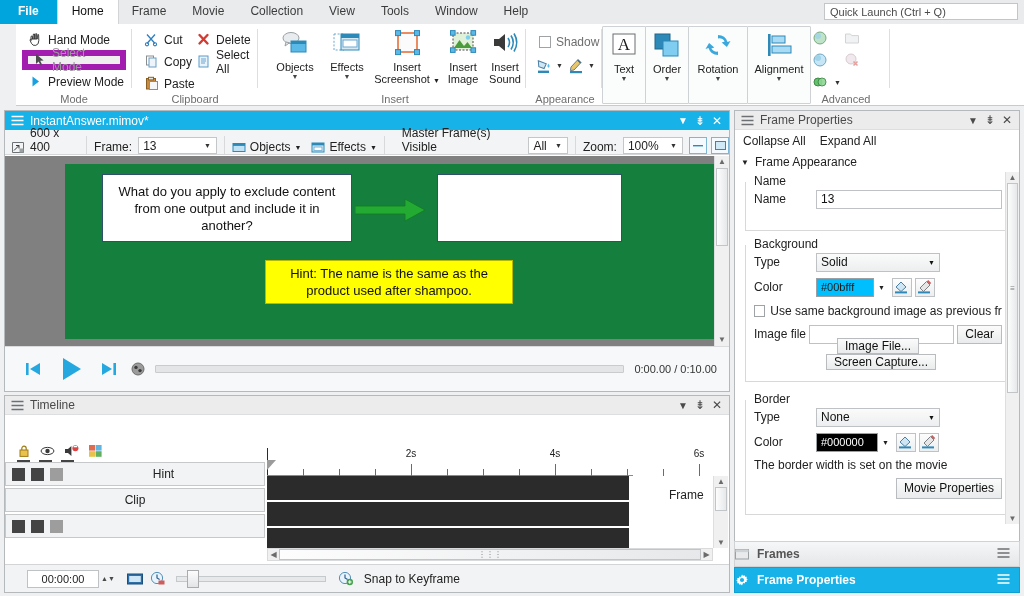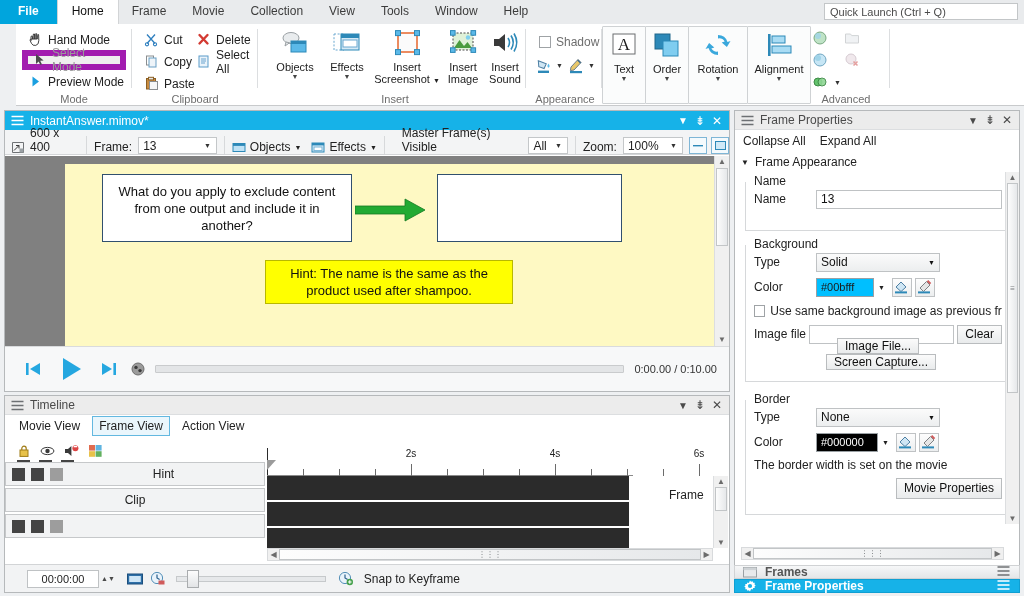--- a/index.html
+++ b/index.html
@@ -44,21 +44,21 @@
   .doctitle{height:19px;background:#16b2e8;color:#fff;font-size:12px;display:flex;align-items:center;padding-left:6px;}
   .doctools{height:25px;background:#f3f4f5;border-bottom:1px solid #d4d6d8;display:flex;align-items:flex-end;
     font-size:12px;color:#222;box-sizing:border-box;}
   .vsep{width:1px;height:18px;background:#d7d9db;margin:0 7px;}
   .combo{border:1px solid #c4c7c9;background:#fff;height:17px;display:flex;align-items:center;
      box-sizing:border-box;font-size:12px;padding-left:4px;}
   .combo .cv{flex:1;}
   .combo .ca{font-size:7px;color:#333;padding:0 5px 0 3px;}
 
   .canvas{position:absolute;left:0;top:45px;right:0;height:190px;background:#808080;overflow:hidden;}
-  .slide{position:absolute;left:60px;top:8px;width:652px;height:209px;background:#fef9c3;}
+  .slide{position:absolute;left:60px;top:8px;width:652px;height:175px;background:#15803d;}
   .tbox{position:absolute;background:#fff;border:1px solid #31506e;box-sizing:border-box;
     display:flex;align-items:center;justify-content:center;text-align:center;
     font-size:13px;line-height:17px;color:#111;}
   .tbox.hint{background:#ffff00;border:1px solid #b8b800;color:#111;}
   .tbox.answer{border:1px solid #31506e;background:#fff;}
 
   .playbar{position:absolute;left:0;bottom:0;height:45px;width:100%;background:#f7f8f9;
     border-top:1px solid #d9dbdd;display:flex;align-items:center;box-sizing:border-box;}
   .seek{flex:1;height:8px;background:#e3e5e7;border:1px solid #c9cbcd;border-radius:1px;margin:0 10px;box-sizing:border-box;}
   .timecode{font-size:11px;color:#333;margin-right:12px;}
@@ -104,22 +104,22 @@
      box-sizing:border-box;font-size:12px;padding:1px 4px;color:#111;display:flex;align-items:center;}
   .swatchbox{height:19px;border:1px solid #9aa0a4;box-sizing:border-box;font-size:11px;
      display:flex;align-items:center;padding:0 4px;}
   .minibtn{width:20px;height:19px;border:1px solid #bfc2c4;background:linear-gradient(#fdfdfd,#eceeef);
      box-sizing:border-box;display:flex;align-items:center;justify-content:center;margin-left:3px;}
   .pbtn{height:21px;border:1px solid #b9bcbe;background:linear-gradient(#fbfbfb,#e9ebec);
      font-size:12px;color:#111;display:inline-flex;align-items:center;padding:0 7px;box-sizing:border-box;}
   .cbx{width:12px;height:12px;border:1px solid #9fa3a6;background:#fff;box-sizing:border-box;margin-right:5px;}
 
   .rtabs{position:absolute;left:734px;bottom:3px;width:286px;}
-  .rtab{height:14px;display:flex;align-items:center;font-size:12px;font-weight:bold;
-     padding-left:8px;box-sizing:border-box;}
+  .rtab{height:26px;display:flex;align-items:center;font-size:12px;font-weight:bold;
+     box-sizing:border-box;}
   .rtab.inactive{background:linear-gradient(#f6f7f8,#e4e6e8);color:#555;border:1px solid #d0d2d4;}
   .rtab.active{background:#16b2e8;color:#fff;border:1px solid #0f9fd2;}
 
   
   .sbv{background:#f0f0f0;border-left:1px solid #dcdee0;}
   .sbthumb{background:linear-gradient(90deg,#fdfdfd,#e6e8ea);border:1px solid #c2c5c7;box-sizing:border-box;}
   .arrowglyph{font-size:8px;color:#6b6b6b;text-align:center;}
   .winbtns{margin-left:auto;display:flex;align-items:center;gap:7px;padding-right:7px;font-size:10px;}
 </style>
 </head>
@@ -540,25 +540,20 @@
           </svg>
       </span>
       <span>Timeline</span>
       <span class="winbtns">
         <span>▼</span>
         <span style="font-size:12px;">⇟</span>
         <span style="font-size:12px;">✕</span>
       </span>
     </div>
 
-    <div class="tlviews">
-      <span class="viewtab">Movie View</span>
-      <span class="viewtab sel">Frame View</span>
-      <span class="viewtab">Action View</span>
-    </div>
 
     <div style="position:absolute;left:12px;top:48px;display:flex;gap:9px;align-items:center;">
       <span>
         <svg width="14" height="14" viewBox="0 0 14 14">
             <rect x="3" y="6" width="8" height="6.4" fill="#e8c24a" stroke="#a07c16"></rect>
             <path d="M4.8 6 V4.4 a2.2 2.2 0 0 1 4.4 0 V6" fill="none" stroke="#a07c16" stroke-width="1.2"></path>
           </svg>
       </span>
       <span>
         <svg width="15" height="14" viewBox="0 0 15 14">

